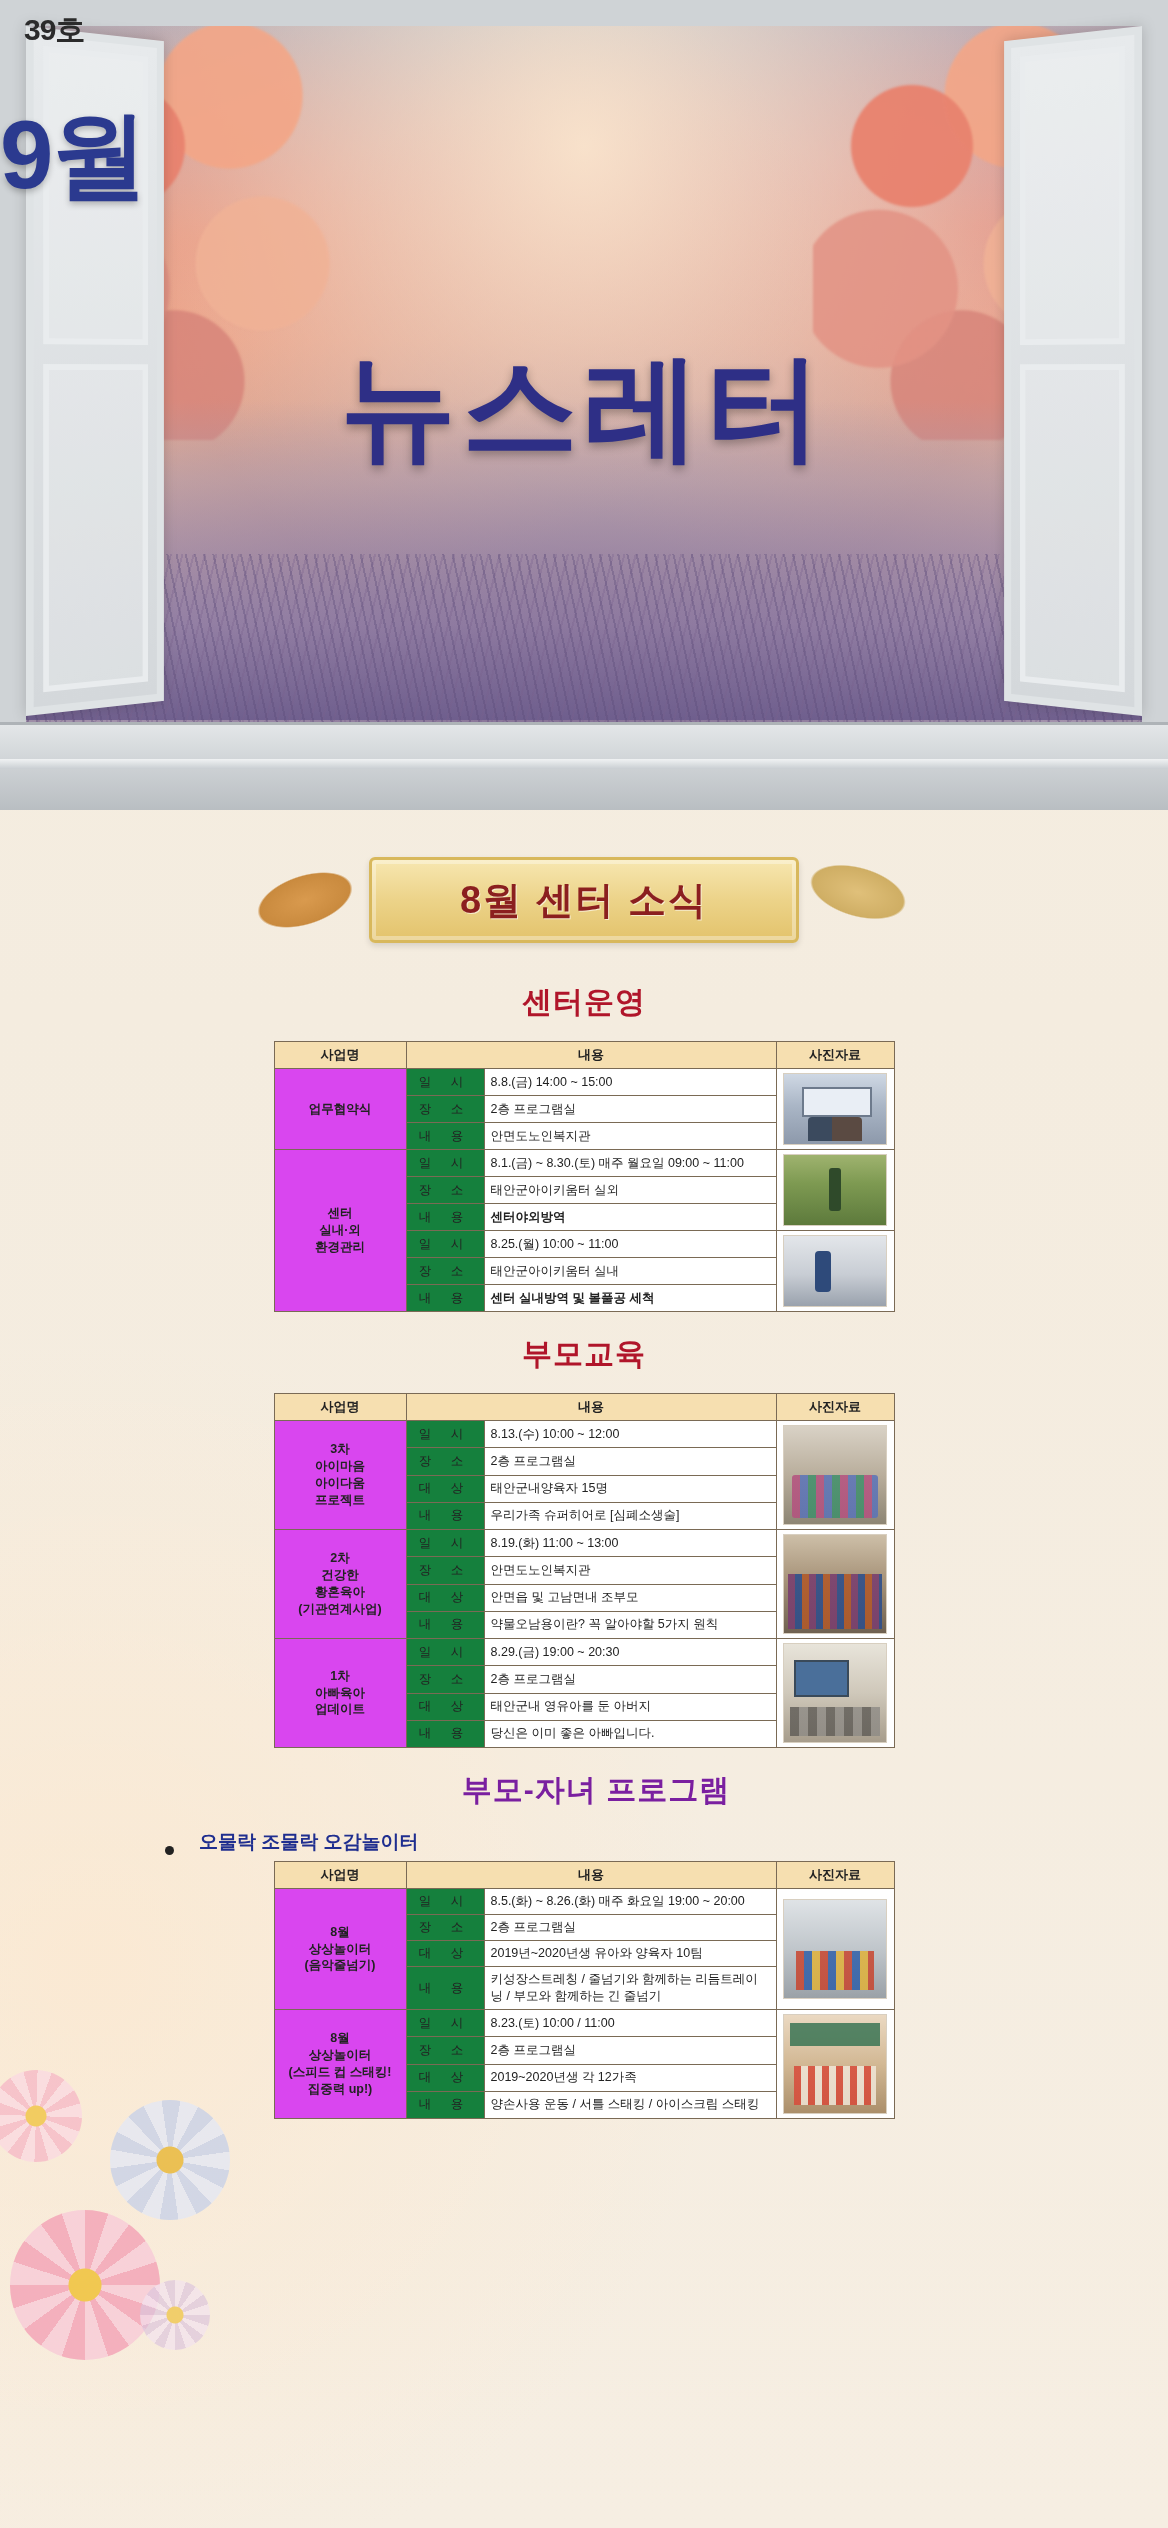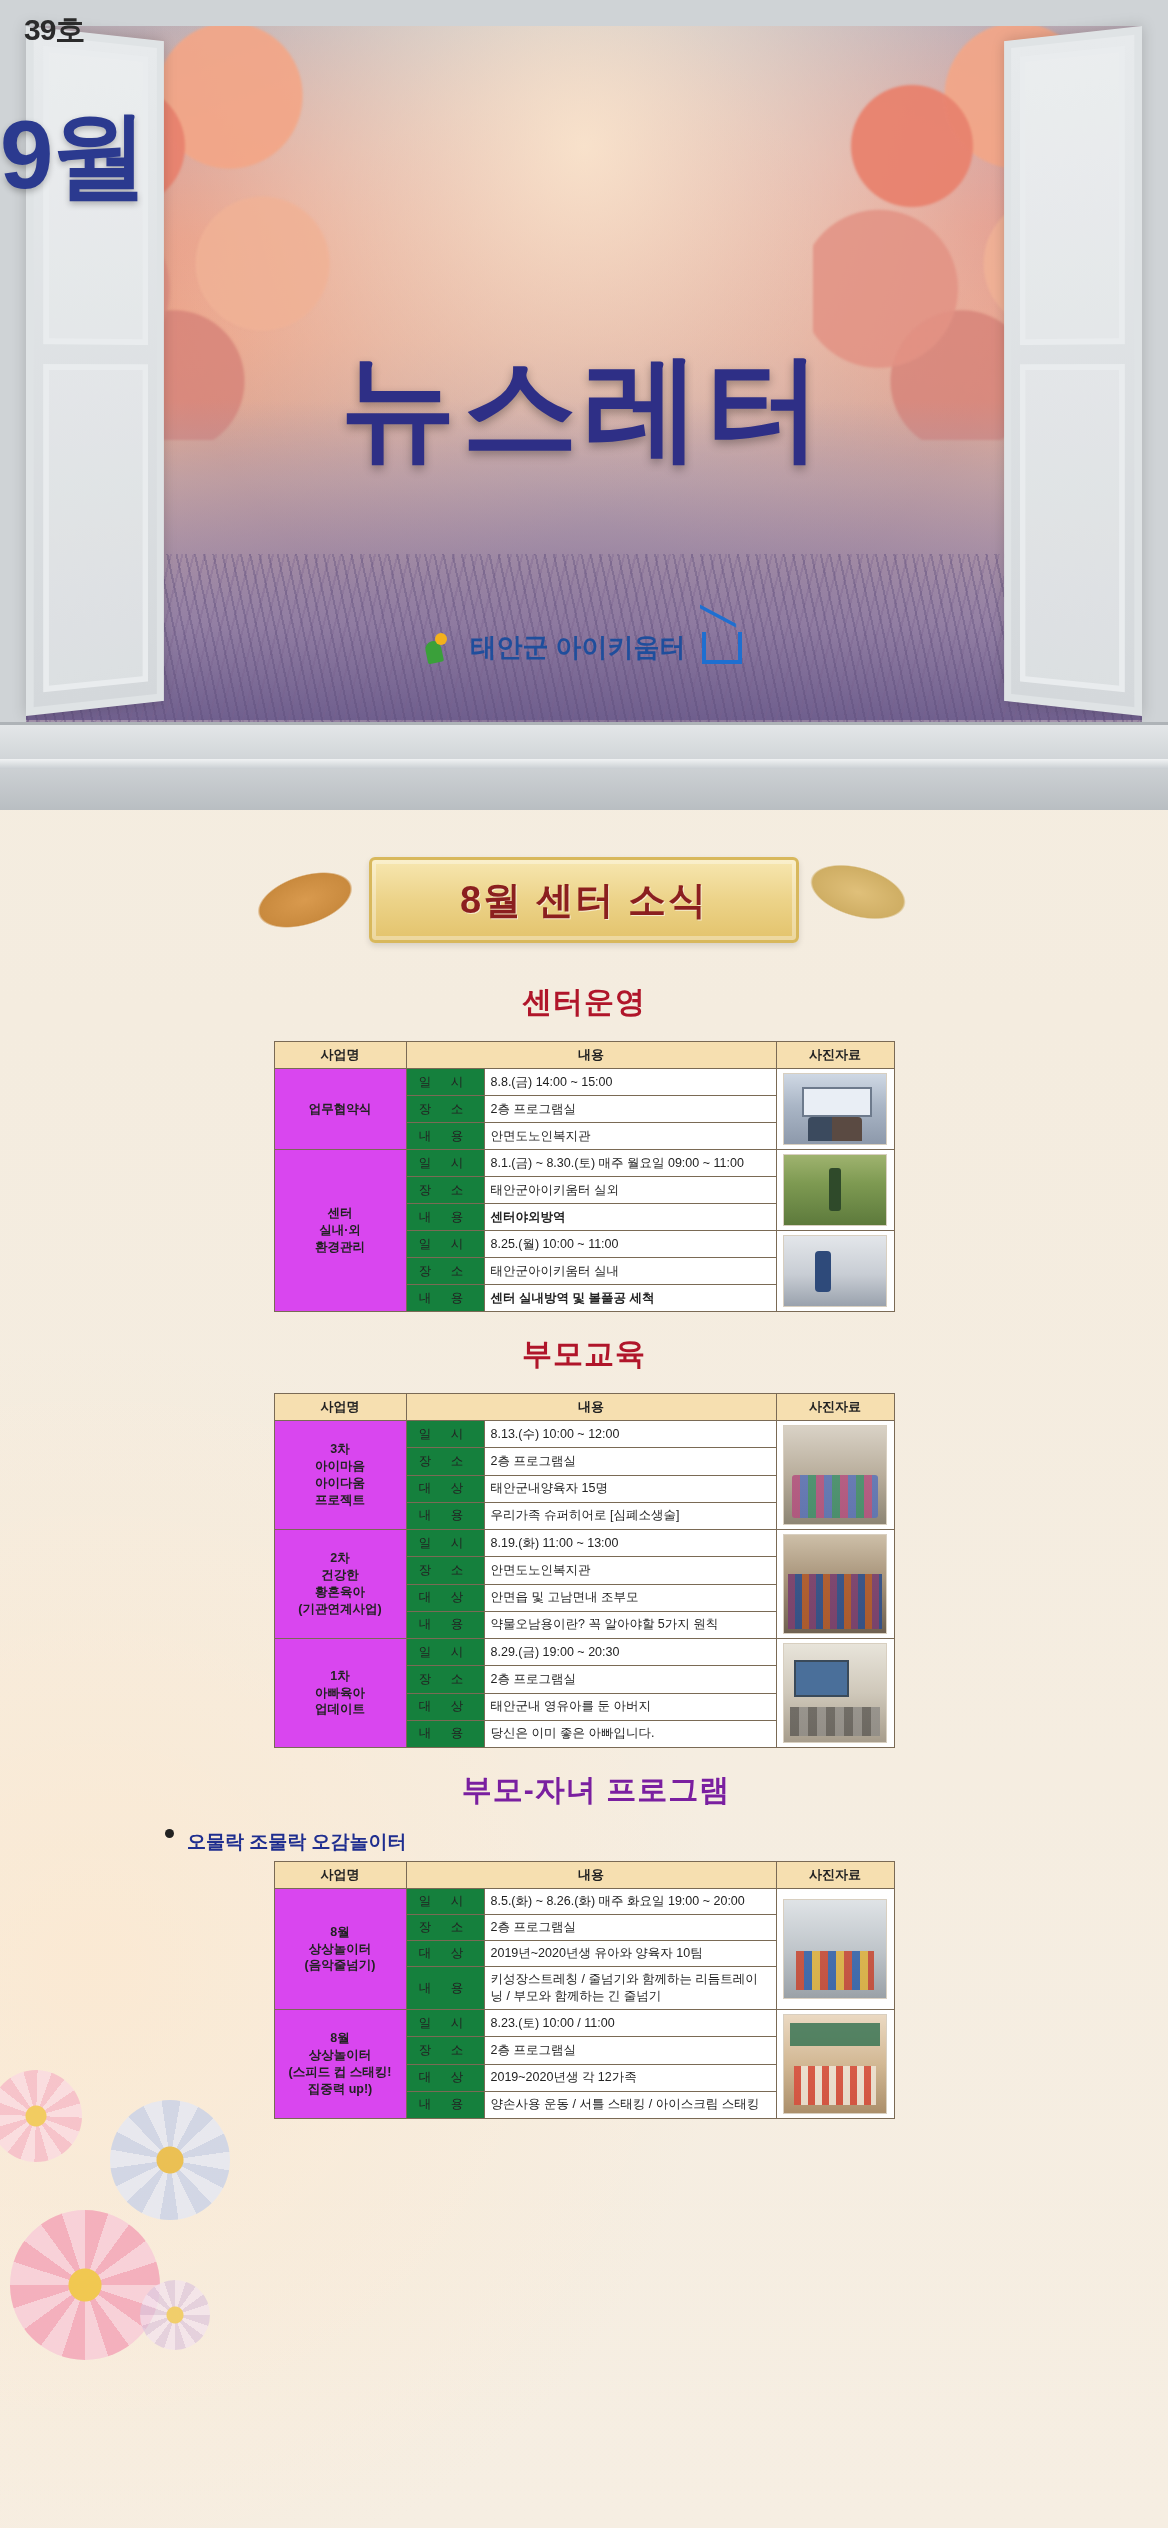--- a/index.html
+++ b/index.html
@@ -163,21 +163,21 @@
   .sec-title {
     text-align:center; font-size: 30px; font-weight: 800; color:#b0152a;
     margin: 22px 0 18px;
     letter-spacing: 1px;
   }
   .sec-title.purple { color:#7a1fa0;margin-left:24px; }
 
   .bullet-line {
     width: 1168px; padding-left: 165px; margin: 6px 0 6px;
     font-size: 19px; font-weight: 700; color:#1f2e8f;
-    display:flex; align-items:flex-start; gap:13px;
+    display:flex; align-items:flex-end; gap:25px;
   }
   .bullet-line .dot {
     width:9px; height:9px; border-radius:50%; background:#222; display:inline-block;
   }
 
   
   table.sched {
     border-collapse: collapse;
     margin: 0 auto 10px;
     width: 620px;
@@ -335,25 +335,20 @@
   <div class="hero">
     <div class="hero-sky"></div>
     <div class="hero-trees-left"></div>
     <div class="hero-trees-right"></div>
     <div class="hero-field"></div>
     <div class="hero-grass"></div>
 
     <div class="hero-month">9월</div>
     <div class="hero-title">뉴스레터</div>
 
-    <div class="hero-logo">
-      <span class="mark"></span>
-      <span>태안군 아이키움터</span>
-      <span class="house"></span>
-    </div>
 
     <div class="win-frame"></div>
     <div class="shutter left">
       <div class="pane p1"></div>
       <div class="pane p2"></div>
     </div>
     <div class="shutter right">
       <div class="pane p1"></div>
       <div class="pane p2"></div>
     </div>

